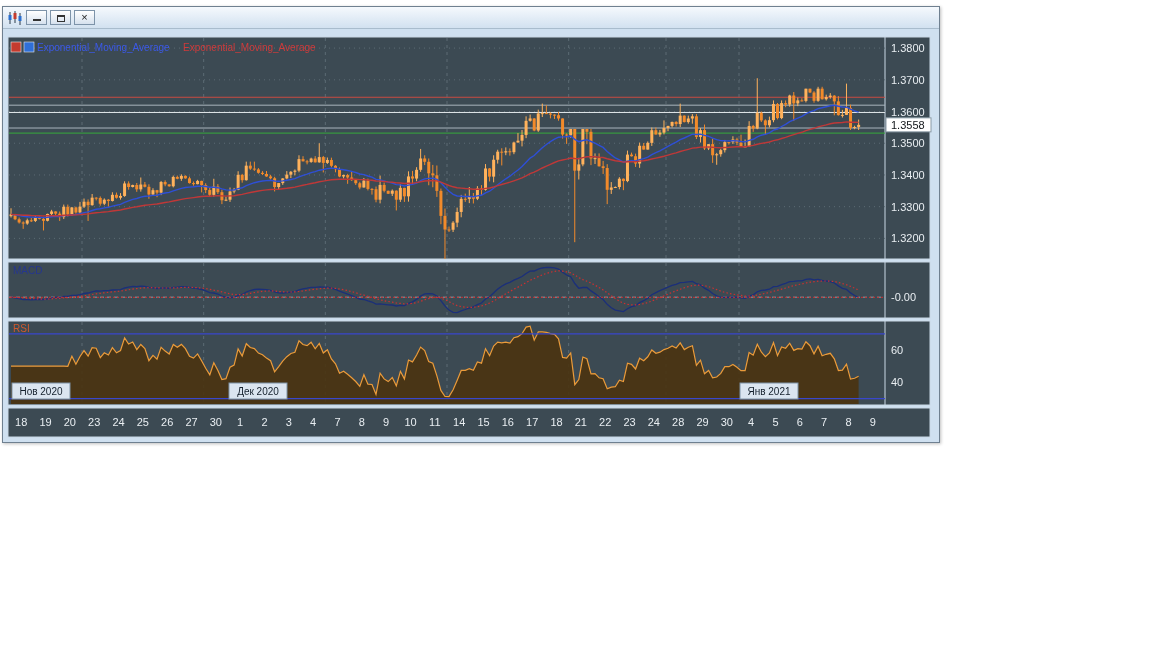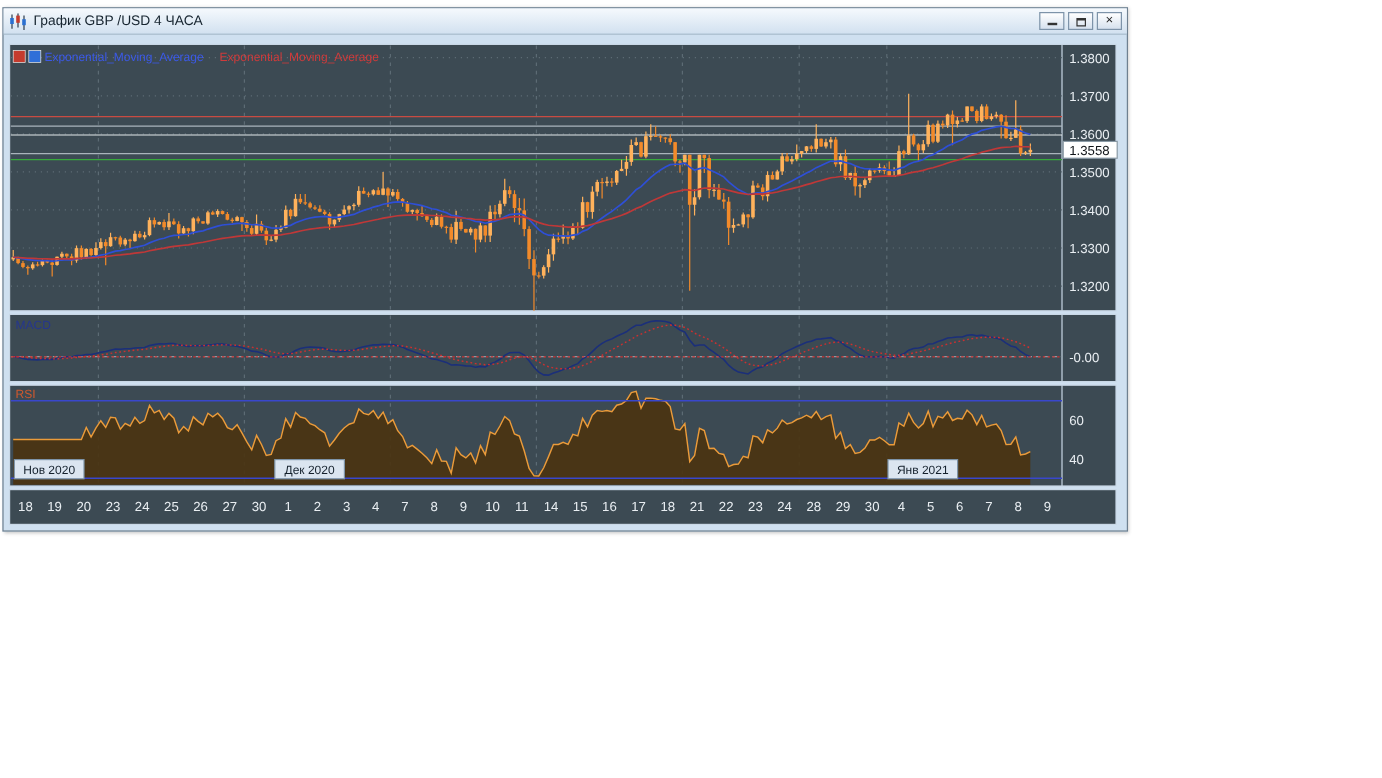--- a/index.html
+++ b/index.html
@@ -38,21 +38,20 @@
     <span class="app-icon">
       <svg width="16" height="14" viewBox="0 0 16 14">
         <line x1="3" y1="1" x2="3" y2="13" stroke="#2a3a4a" stroke-width="1"></line>
         <rect x="1.5" y="4" width="3" height="5" fill="#2a6fd0"></rect>
         <line x1="8" y1="0" x2="8" y2="12" stroke="#2a3a4a" stroke-width="1"></line>
         <rect x="6.5" y="2" width="3" height="6" fill="#c43b2e"></rect>
         <line x1="13" y1="2" x2="13" y2="14" stroke="#2a3a4a" stroke-width="1"></line>
         <rect x="11.5" y="5" width="3" height="5" fill="#2a6fd0"></rect>
       </svg>
     </span>
-    <span class="title">График GBP /USD  4 ЧАСА</span>
     <span class="controls">
       <button class="wbtn">
           <span class="ic-min"></span>
         </button>
       <button class="wbtn">
           <span class="ic-res"></span>
         </button>
       <button class="wbtn">
           <span class="ic-close">×</span>
         </button>

